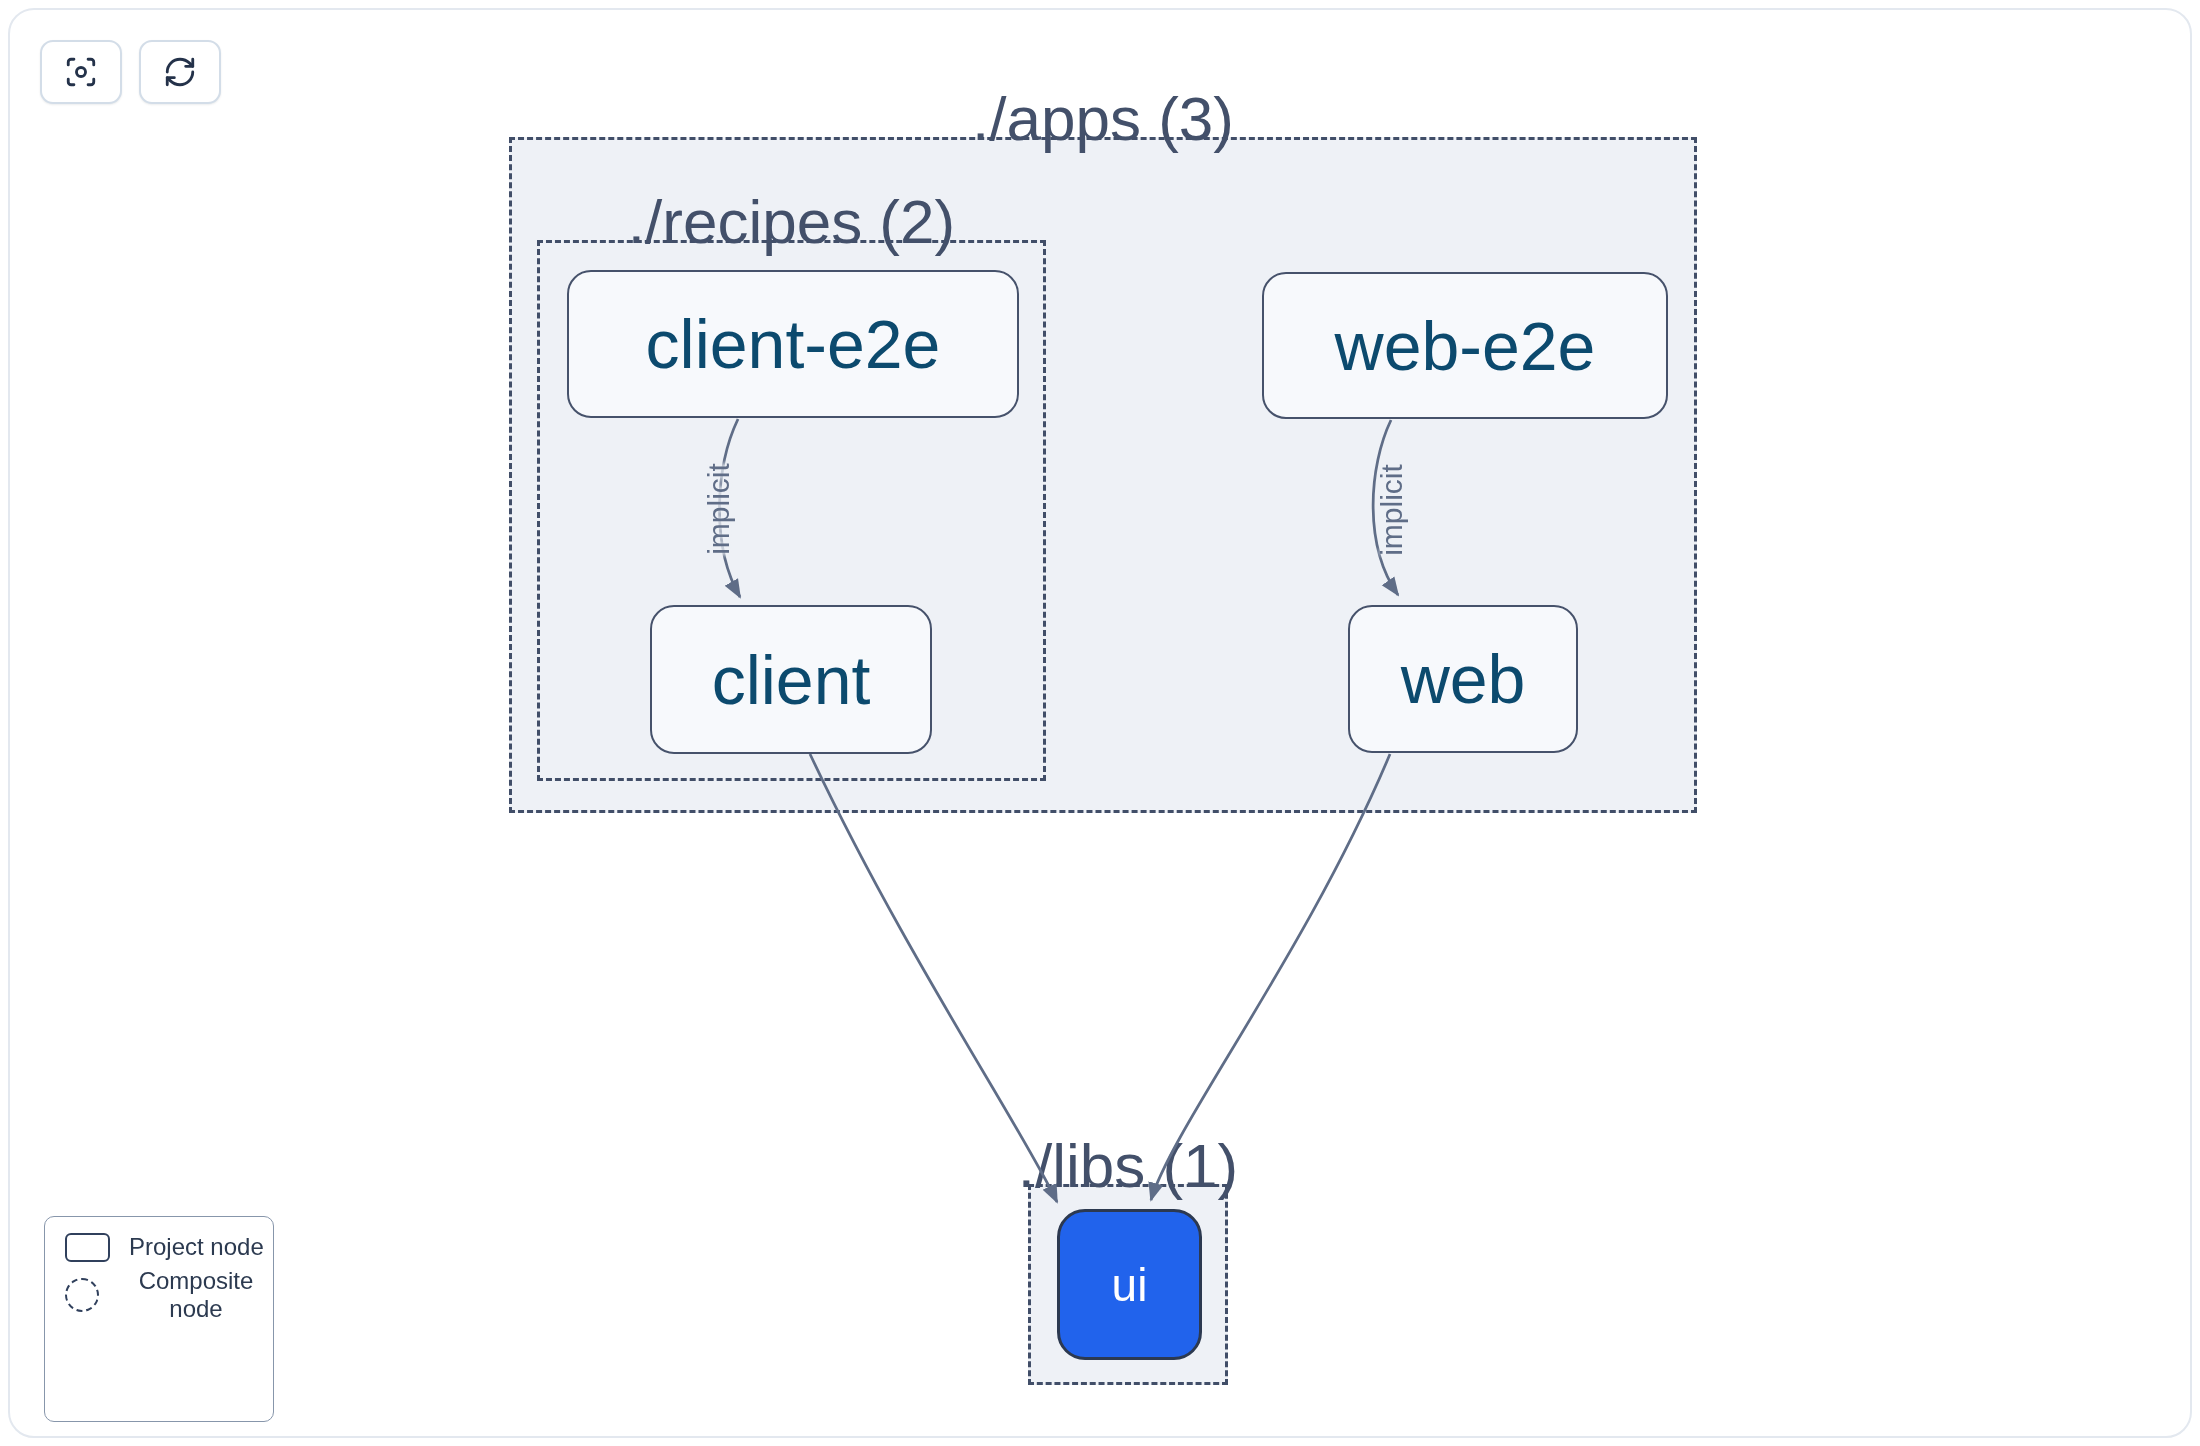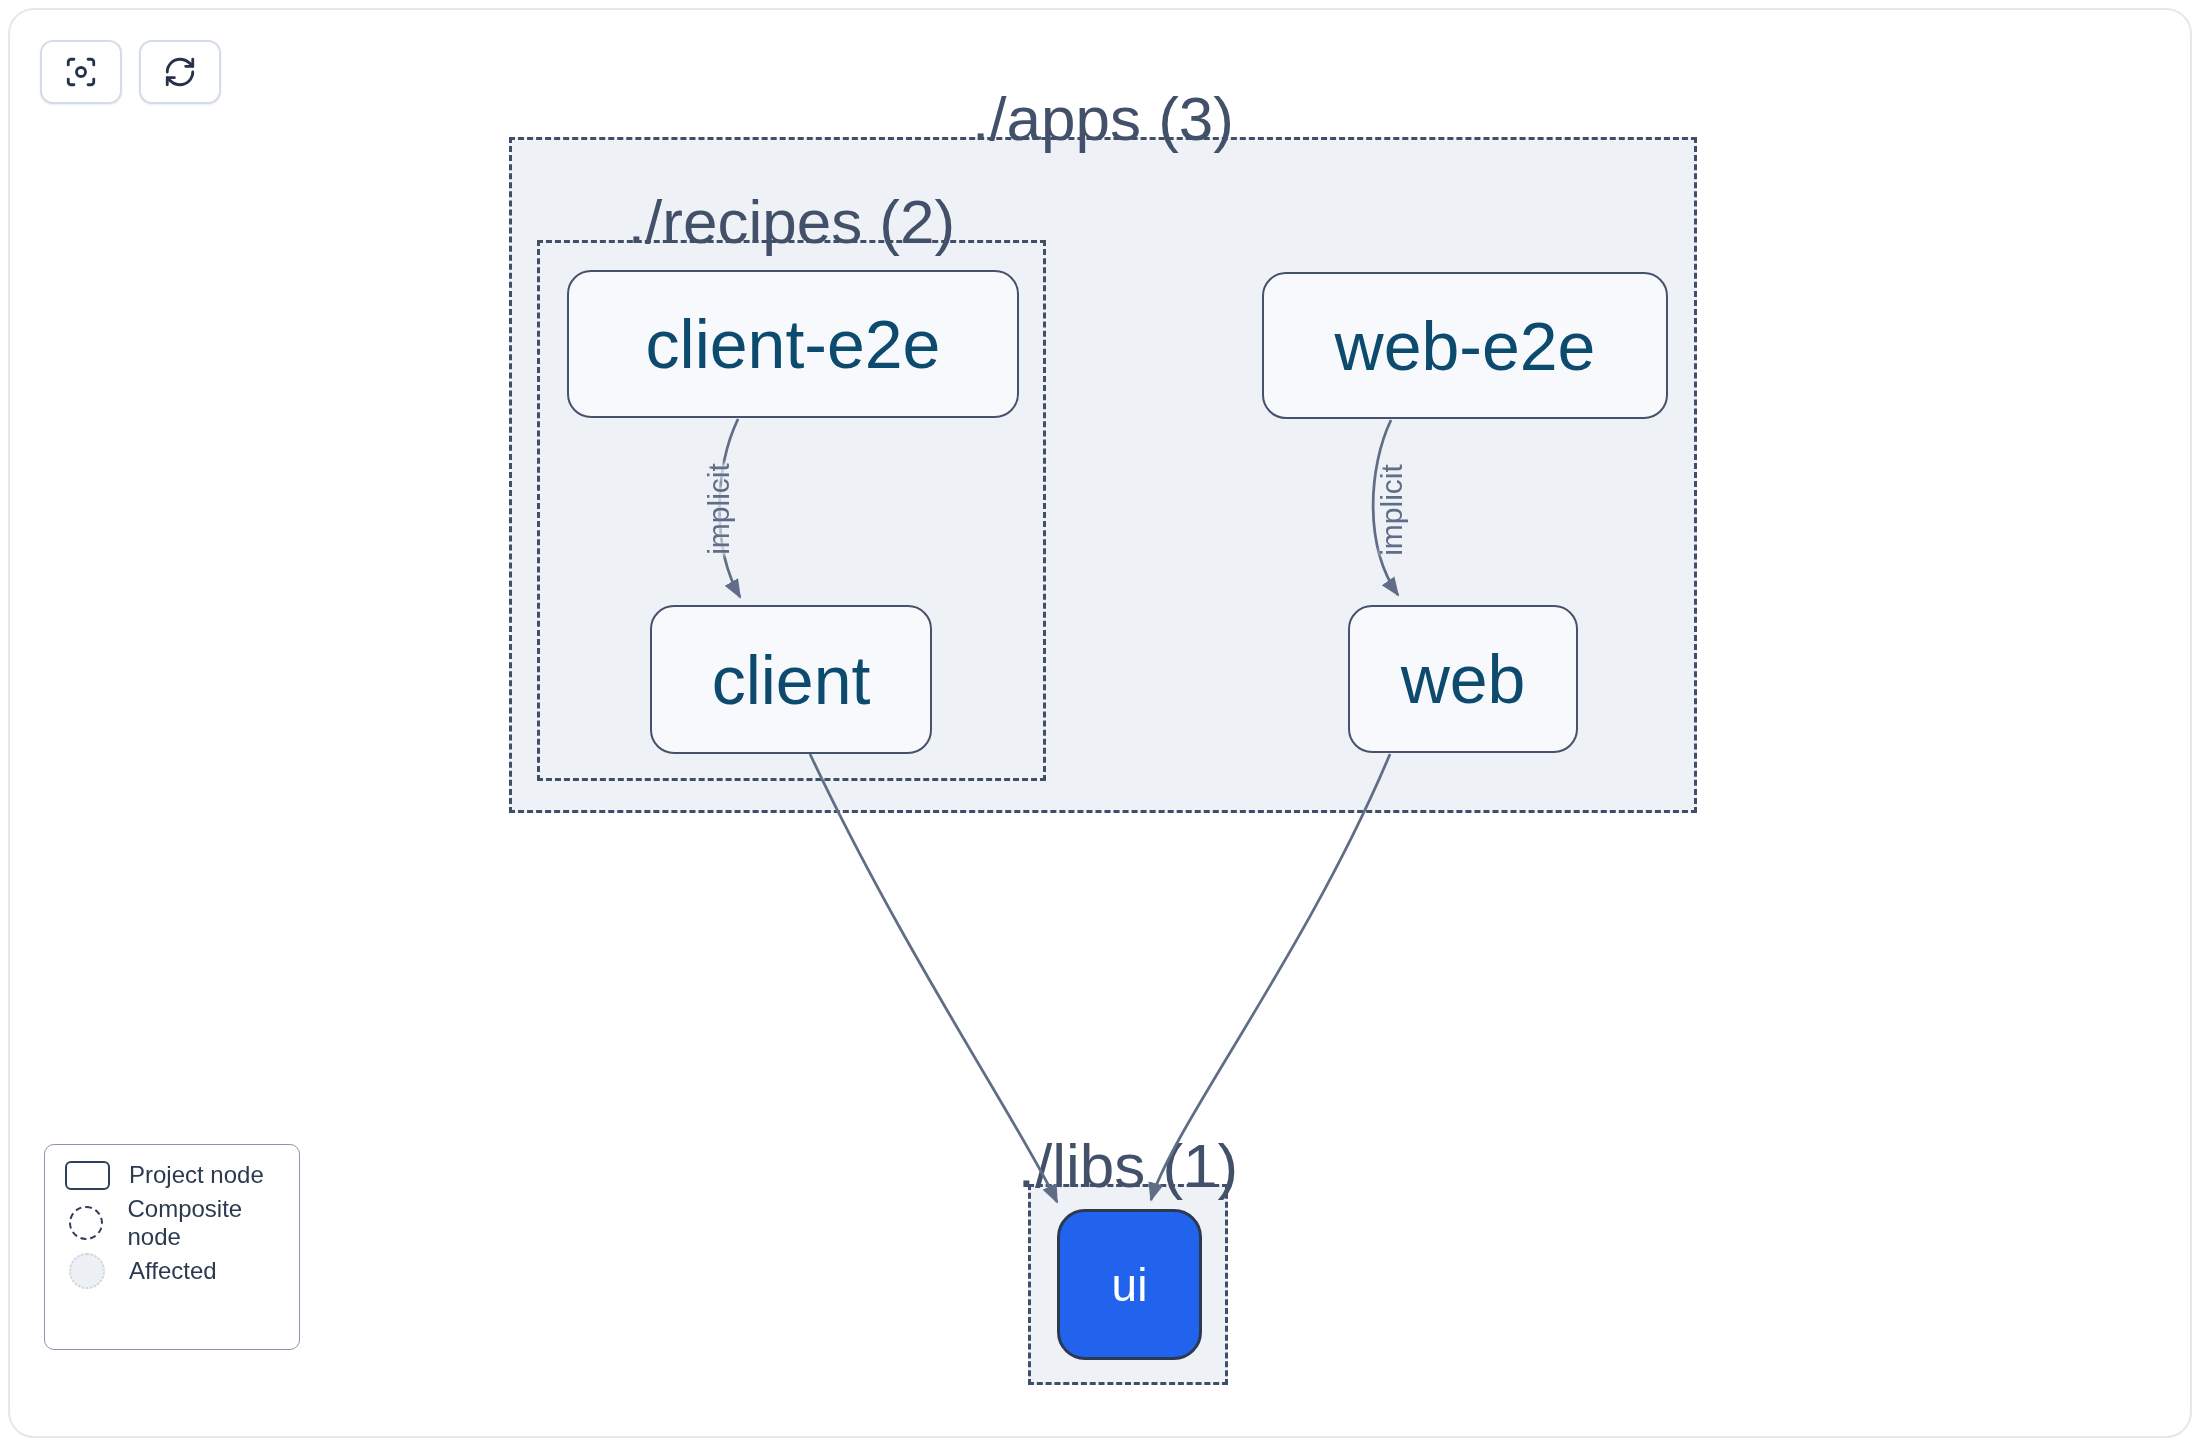--- a/index.html
+++ b/index.html
@@ -53,23 +53,23 @@
   #node-web-e2e    { left:1262px; top:272px;  width:406px; height:147px; }
   #node-client     { left:650px;  top:605px;  width:282px; height:149px; }
   #node-web        { left:1348px; top:605px;  width:230px; height:148px; }
   #node-ui {
     left:1057px; top:1209px; width:145px; height:151px;
     background:#2163ec; border:3px solid #2c3950; border-radius:28px;
     color:#ffffff; font-size:46px;
   }
   
   .legend {
-    position:absolute; left:44px; top:1144px; width:256px; height:206px;
+    position:absolute; left:44px; top:1216px; width:230px; height:206px;
     background:#ffffff; border:1.5px solid #8796ab; border-radius:10px;
-    padding-top:6px; z-index:20;
+    padding-top:6px; z-index:20;text-align:center;
   }
   .legend-row { height:48px; display:flex; align-items:center; }
   .legend-icon-cell { width:84px; display:flex; align-items:center; justify-content:center; }
   .legend-label { font-size:24px; color:#2c3a50; }
   .li-project   { width:45px; height:29px; border:2.5px solid #30405c; border-radius:6px; background:#ffffff; }
   .li-composite { width:34px; height:34px; border:2.5px dashed #30405c; border-radius:50%; background:#ffffff; }
   .li-affected  { width:36px; height:36px; border:2px dotted #ccd5e0; border-radius:50%; background:#edf0f5; }
   .li-touched   { width:33px; height:33px; border-radius:50%; background:#1535db; }
 </style>
 </head>
@@ -142,19 +142,13 @@
         <div class="li-project"></div>
       </div>
     <div class="legend-label">Project node</div>
   </div>
   <div class="legend-row">
     <div class="legend-icon-cell">
         <div class="li-composite"></div>
       </div>
     <div class="legend-label">Composite node</div>
   </div>
-  <div class="legend-row">
-    <div class="legend-icon-cell">
-        <div class="li-affected"></div>
-      </div>
-    <div class="legend-label">Affected</div>
-  </div>
 </div>
 
 </body></html>

